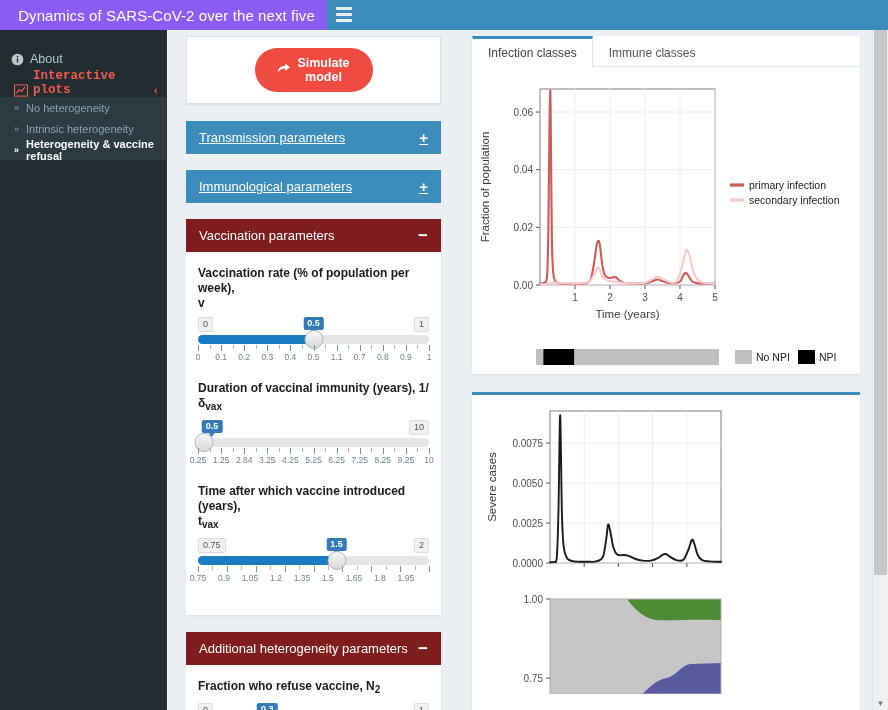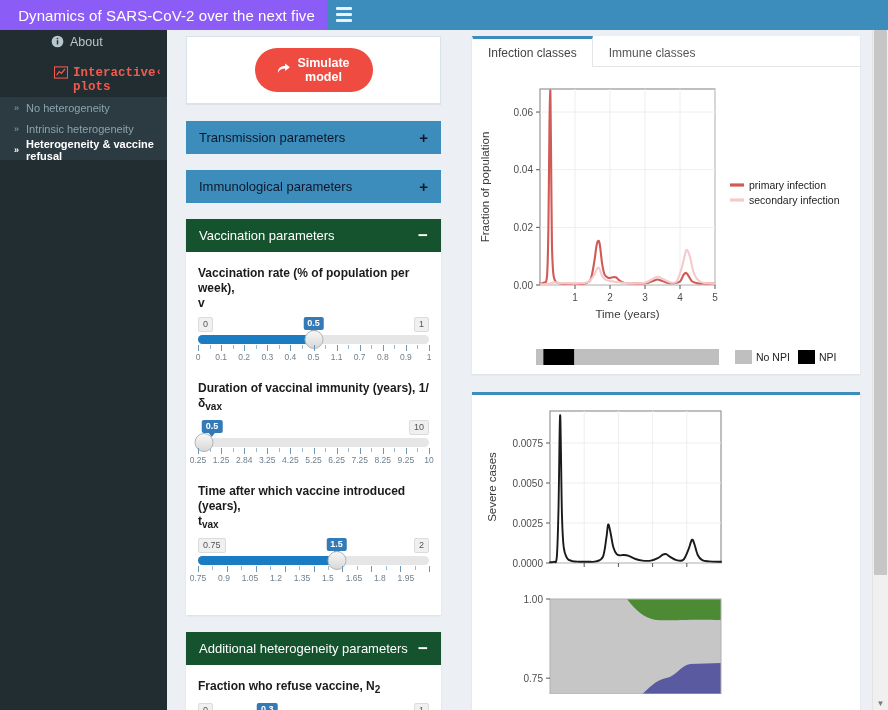--- a/index.html
+++ b/index.html
@@ -33,23 +33,23 @@
     cursor: pointer;
   }
   .hamburger span { display: block; height: 3px; width: 16px; background: #ecf0f5; border-radius: 1px; }
 
   
   .sidebar {
     position: absolute; left: 0; top: 30px; width: 167px; height: 680px;
     background: #222d32;
   }
   .side-item {
-    display: flex; align-items: flex-start; height: 31px;
+    display: flex; align-items: flex-end; height: 31px;
     padding: 0 8px 0 11px; cursor: pointer;
-    color: #b8c7ce; font-size: 12.5px; margin-left: 40px;
+    color: #b8c7ce; font-size: 12.5px;
   }
   .side-item .ico { width: 19px; flex: 0 0 19px; display:inline-flex; align-items:center; }
   .side-item.active {
     color: #f05b4f; font-weight: bold; border-left: 3px solid transparent; padding-left: 11px; font-family: Liberation Mono, monospace;
   }
   .side-item.about { margin-top: 5px; }
   .side-item .chev { margin-left: auto; font-size: 11px; }
   .treeview {
     background: #2c3b41;
   }
@@ -73,28 +73,28 @@
   .btn-sim {
     display: inline-flex; align-items: center; justify-content: center; gap: 6px;
     background: #ef4b41; color: #fff; border: none; border-radius: 22px;
     width: 118px; height: 44px; font-size: 12.5px; font-weight: bold;
     line-height: 1.15; cursor: pointer; padding: 0 10px;
   }
   .btn-sim .share-ico { flex: 0 0 14px; }
   .btn-sim .lbl { text-align: center; }
 
   .collapsible {
-    background: #3c8dbc; color: #0f172a; height: 33px;
+    background: #3c8dbc; color: #ffffff; height: 33px;
     display: flex; align-items: center; padding: 0 13px;
-    font-size: 13px; cursor: pointer; margin-bottom: 16px;
+    font-size: 13px; cursor: pointer; margin-bottom: 16px; text-decoration: underline;
   }
   .collapsible .sign { margin-left: auto; font-size: 15px; font-weight: bold; }
   .panel { background: #fff; box-shadow: 0 1px 2px rgba(0,0,0,.08); margin-bottom: 17px; }
   .panel-head {
-    background: #14532d; color: #fff; height: 33px;
+    background: #7f1d1d; color: #fff; height: 33px;
     display: flex; align-items: center; padding: 0 13px; font-size: 13px; cursor: pointer;
   }
   .panel-head .sign { margin-left: auto; font-size: 17px; font-weight: bold; line-height: 1; }
   .panel-body { padding: 10px 12px 13px 12px; }
 
   .slider-label {
     font-size: 12px; font-weight: bold; color: #1b1b1b;
     margin: 4px 0 6px 0; line-height: 1.25;
   }
   .slider-wrap { position: relative; margin-bottom: 16px; padding-top: 14px; }

